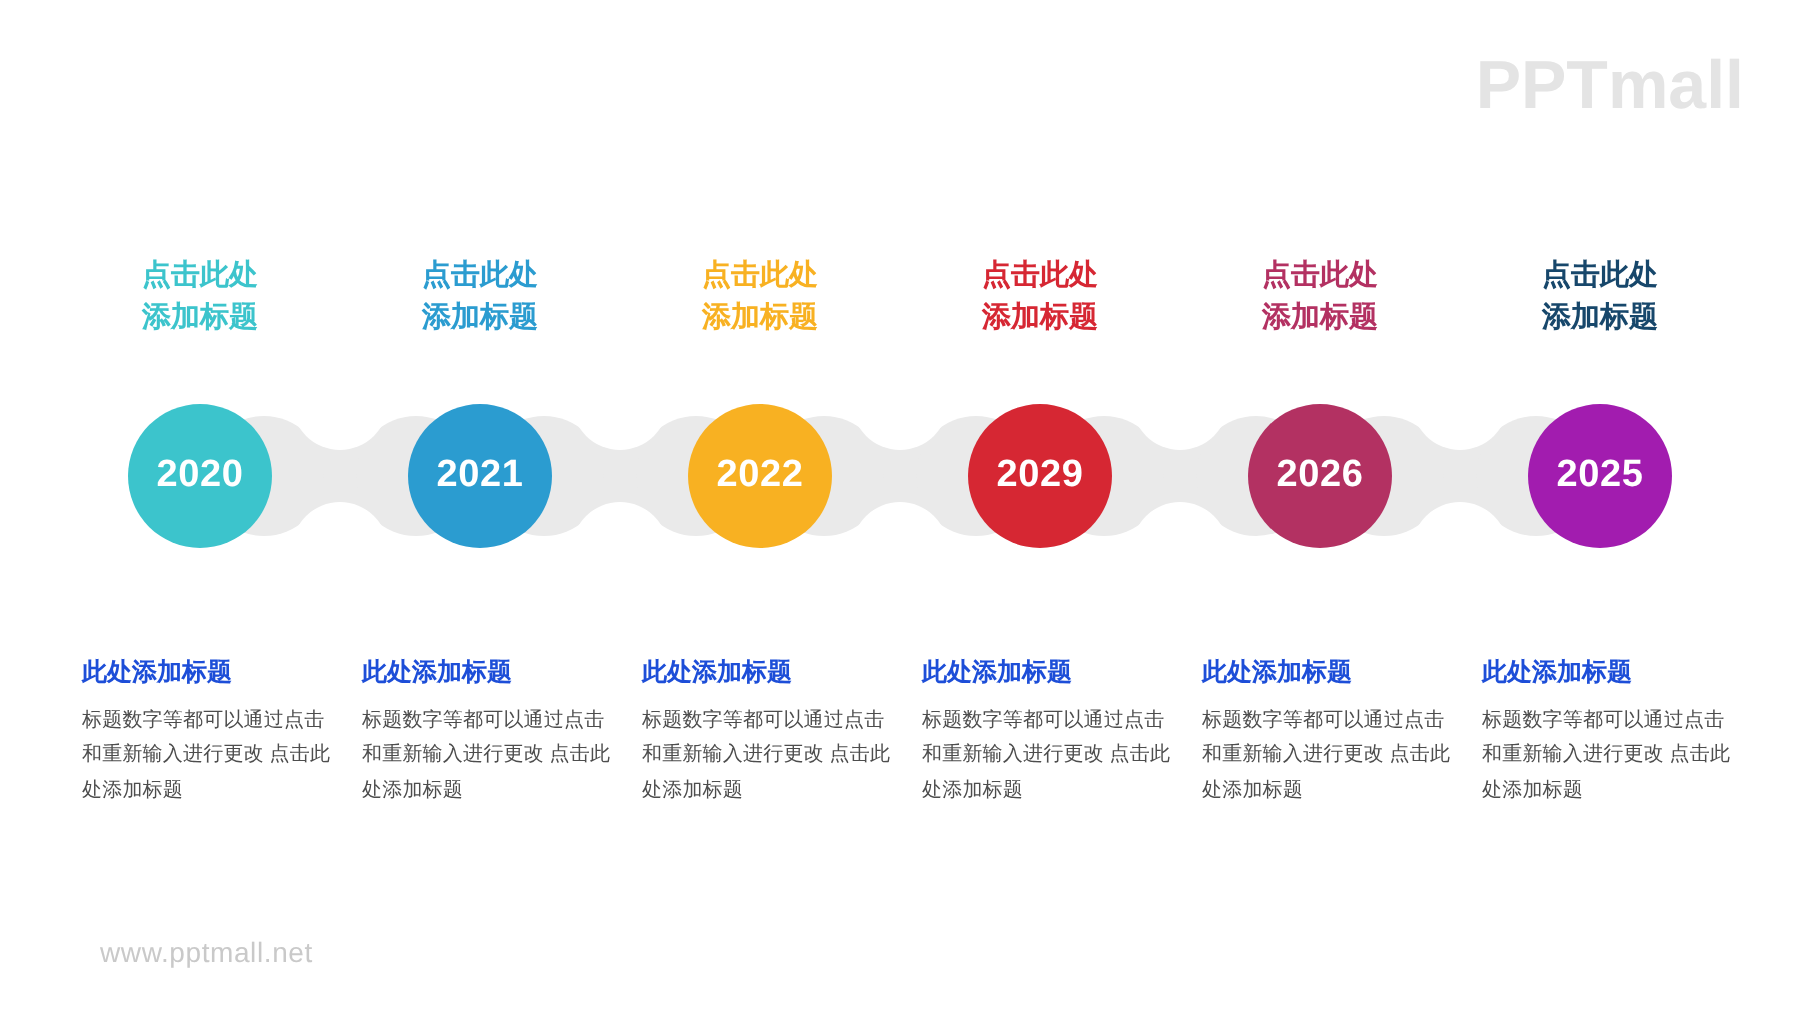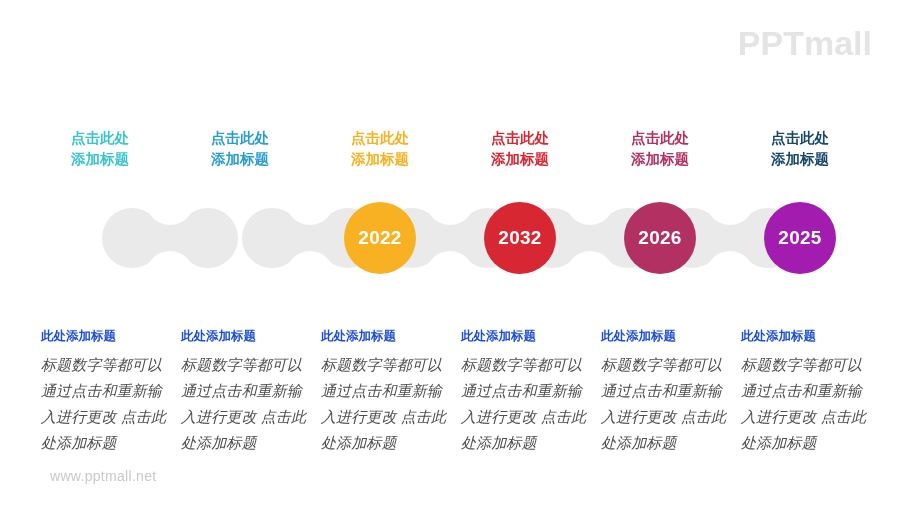--- a/index.html
+++ b/index.html
@@ -103,25 +103,24 @@
   }
   .bottom-head {
     font-size: 12.5px;
     font-weight: bold;
     color: #1d4ed8;
     line-height: 1.3;
     margin-bottom: 8px;
     white-space: nowrap;
   }
   .bottom-body {
-    font-size: 15px;
+    font-size: 10px;
     color: #4D4D4D;
     line-height: 1.72;
     letter-spacing: 0.1px;
-    font-style: italic;
   }
 
   
   .footer {
     position: absolute;
     left: 50px;
     bottom: 22px;
     font-size: 14px;
     color: #C9C9C9;
     letter-spacing: 0.3px;
@@ -161,46 +160,48 @@
         <circle cx="738" cy="118" r="30"></circle>
         <circle cx="700" cy="81" r="24" fill="#FFFFFF"></circle>
         <circle cx="700" cy="155" r="24" fill="#FFFFFF"></circle>
       </g>
   </svg>
 
   <div class="columns" id="columns">
       <div class="col">
         <div class="top-title" style="color: rgb(60, 196, 204);">点击此处
 添加标题</div>
+        <div class="circle" style="background: rgb(60, 196, 204);">2020</div>
         <div class="bottom-block">
           <div class="bottom-head">此处添加标题</div>
           <div class="bottom-body">标题数字等都可以通过点击和重新输入进行更改 点击此处添加标题</div>
         </div>
       </div>
       <div class="col">
         <div class="top-title" style="color: rgb(43, 156, 208);">点击此处
 添加标题</div>
+        <div class="circle" style="background: rgb(43, 156, 208);">2021</div>
         <div class="bottom-block">
           <div class="bottom-head">此处添加标题</div>
           <div class="bottom-body">标题数字等都可以通过点击和重新输入进行更改 点击此处添加标题</div>
         </div>
       </div>
       <div class="col">
         <div class="top-title" style="color: rgb(248, 177, 34);">点击此处
 添加标题</div>
         <div class="circle" style="background: rgb(248, 177, 34);">2022</div>
         <div class="bottom-block">
           <div class="bottom-head">此处添加标题</div>
           <div class="bottom-body">标题数字等都可以通过点击和重新输入进行更改 点击此处添加标题</div>
         </div>
       </div>
       <div class="col">
         <div class="top-title" style="color: rgb(214, 39, 51);">点击此处
 添加标题</div>
-        <div class="circle" style="background: rgb(214, 39, 51);">2032</div>
+        <div class="circle" style="background: rgb(214, 39, 51);">2029</div>
         <div class="bottom-block">
           <div class="bottom-head">此处添加标题</div>
           <div class="bottom-body">标题数字等都可以通过点击和重新输入进行更改 点击此处添加标题</div>
         </div>
       </div>
       <div class="col">
         <div class="top-title" style="color: rgb(179, 49, 98);">点击此处
 添加标题</div>
         <div class="circle" style="background: rgb(179, 49, 98);">2026</div>
         <div class="bottom-block">

